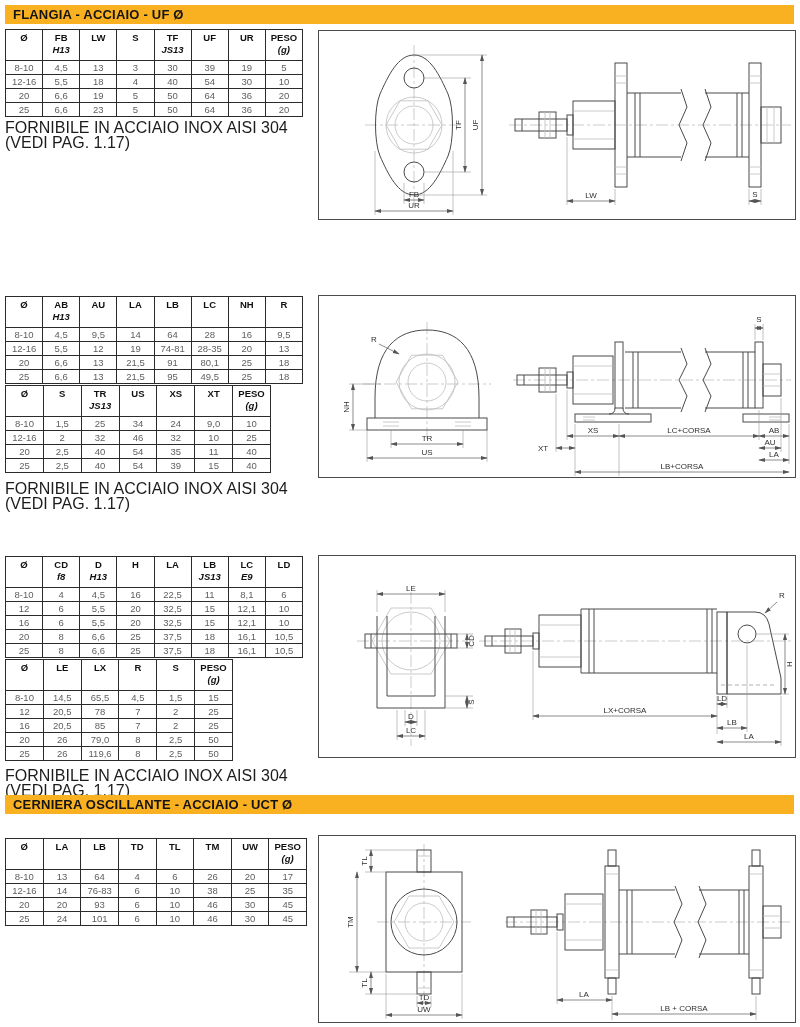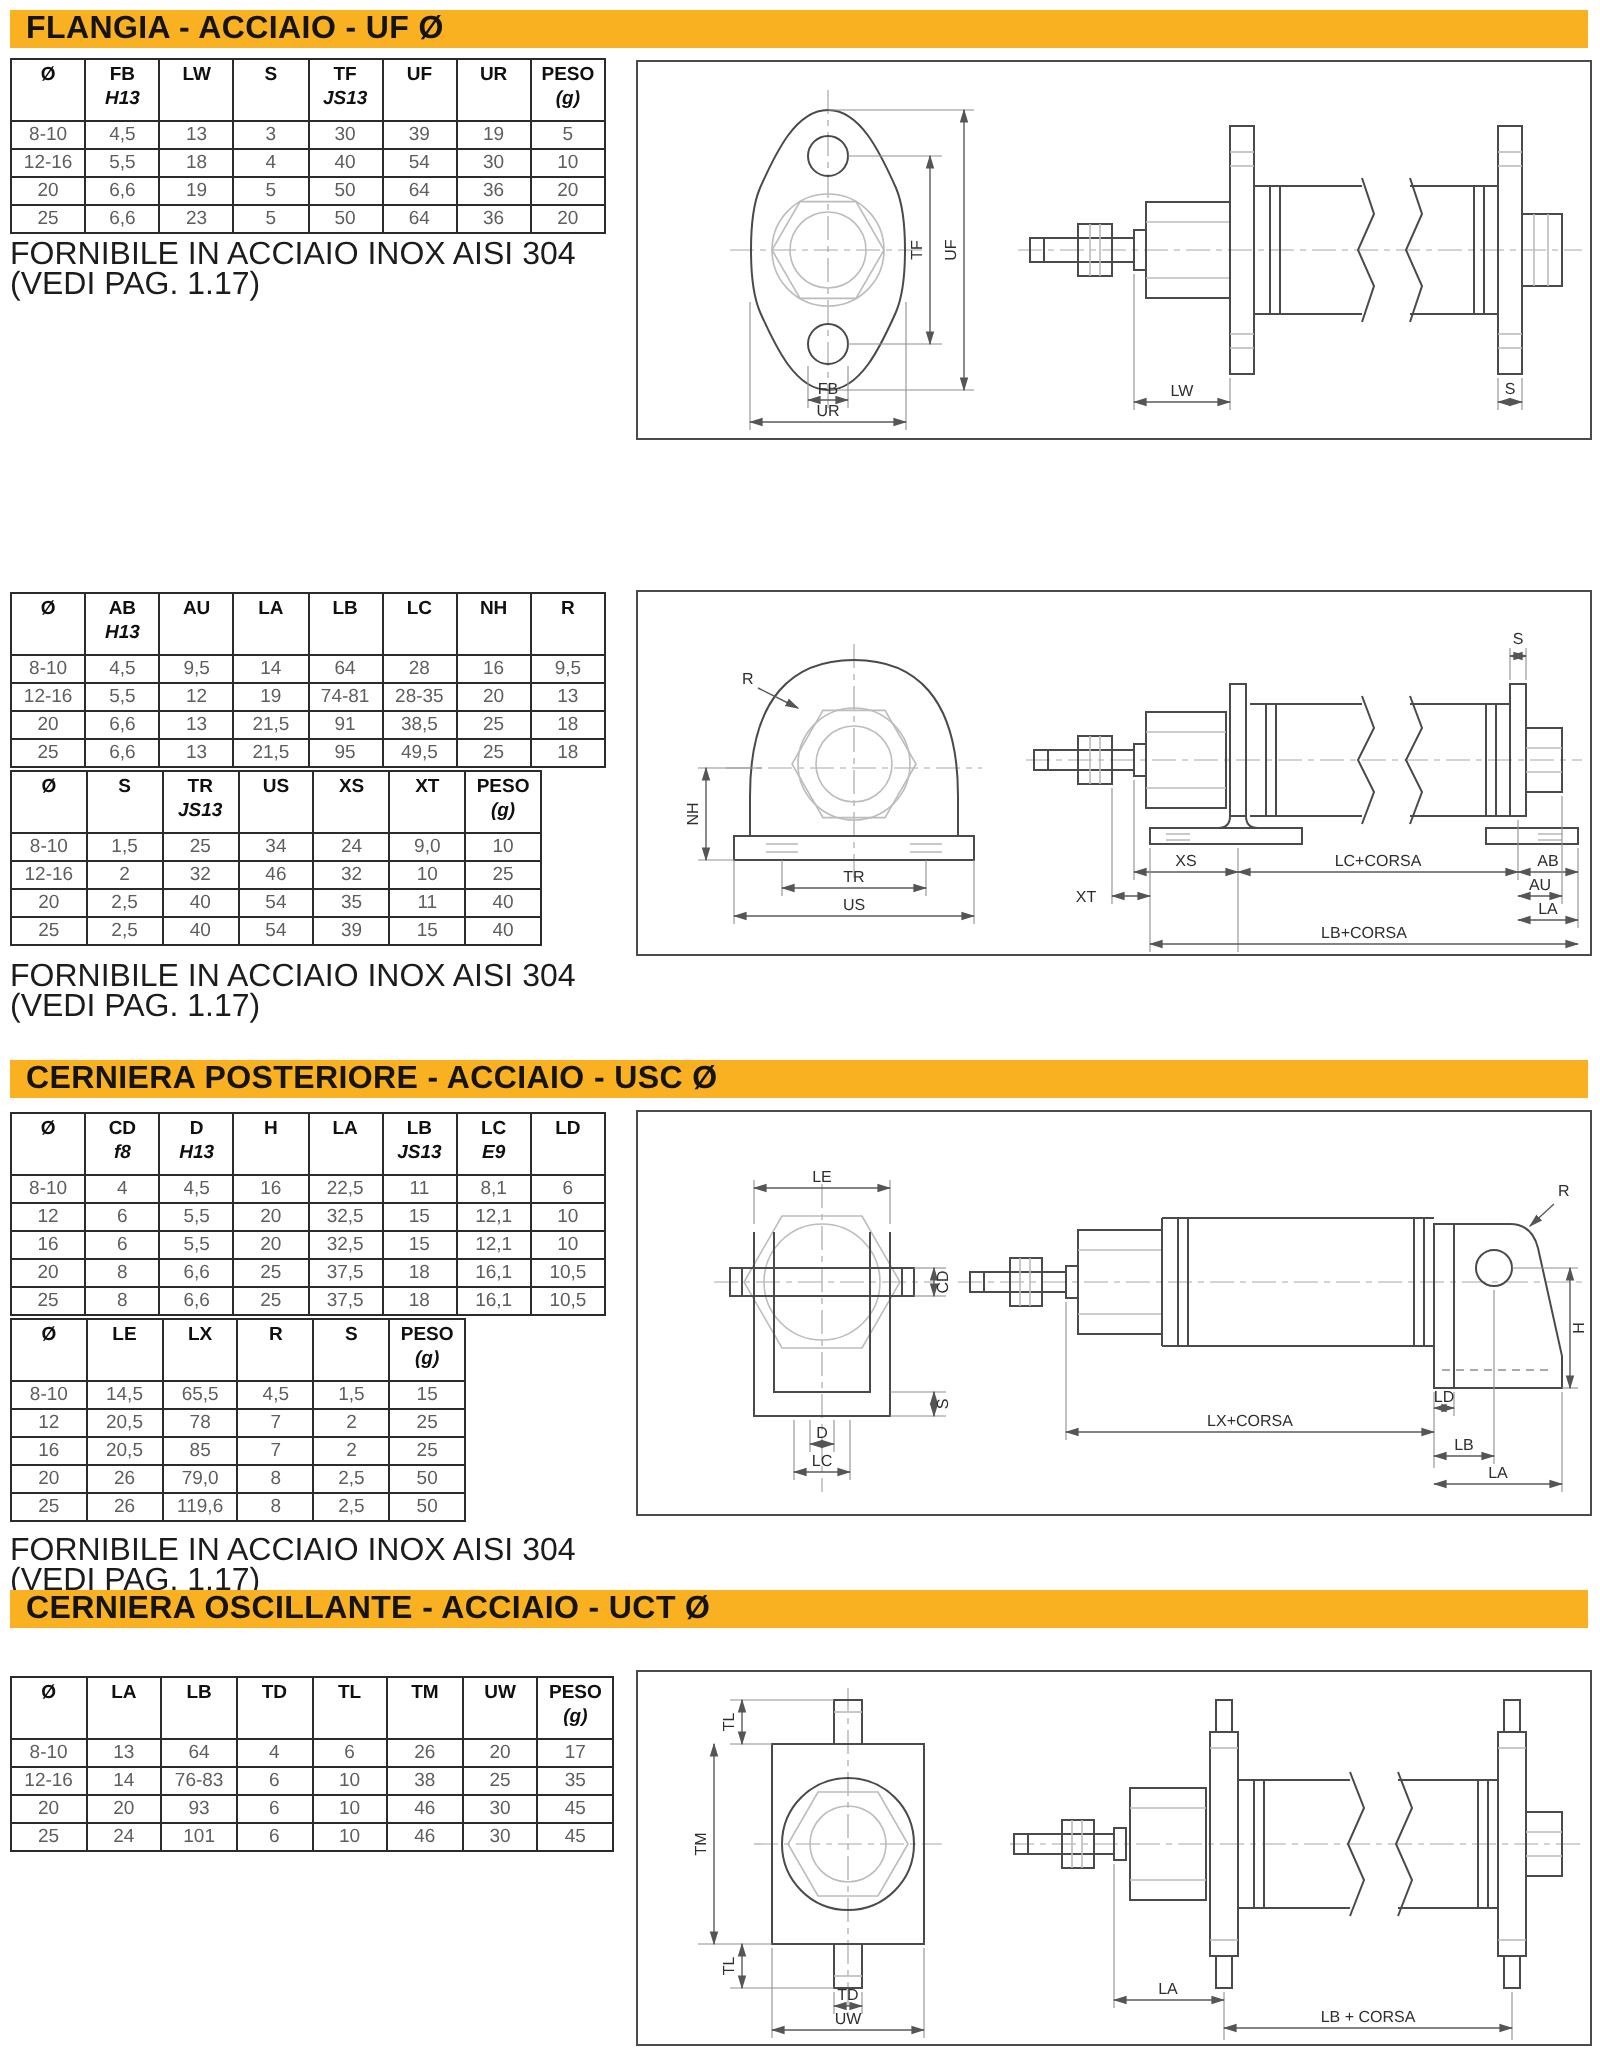--- a/index.html
+++ b/index.html
@@ -1,21 +1,21 @@
 <!DOCTYPE html>
 <html><head>
 <meta charset="utf-8">
 <style>
   html,body{margin:0;padding:0;background:#ffffff;}
   body{font-family:"Liberation Sans", sans-serif; -webkit-font-smoothing:antialiased;}
   #page{position:relative;width:800px;height:1027px;background:#fff;overflow:hidden;}
 
   .bar{position:absolute;left:5px;width:789px;height:19px;background:#F9B021;
        display:flex;align-items:center;}
-  .bar .t{font-size:16px;font-weight:bold;color:#141414;padding-left:8px;letter-spacing:.2px;}
+  .bar .t{font-size:13px;font-weight:bold;color:#141414;padding-left:8px;letter-spacing:.2px;}
 
   .twrap{position:absolute;}
   table.tbl{border-collapse:collapse;table-layout:fixed;width:100%;background:#fff;}
   table.tbl th, table.tbl td{border:1px solid #2b2b2b;text-align:center;padding:0;overflow:hidden;}
   table.tbl th{height:28px;font-size:9.5px;font-weight:bold;color:#101010;vertical-align:top;padding-top:2px;line-height:12px;}
   table.tbl th .sub{font-style:italic;font-weight:bold;}
   table.tbl td{height:13px;font-size:9.5px;color:#5d5e60;line-height:13px;}
 
   .note{position:absolute;left:5px;font-size:16px;color:#1c1c1c;line-height:15px;}
 
@@ -260,21 +260,21 @@
             <td>28-35</td>
             <td>20</td>
             <td>13</td>
           </tr>
           <tr>
             <td>20</td>
             <td>6,6</td>
             <td>13</td>
             <td>21,5</td>
             <td>91</td>
-            <td>38,5</td>
+            <td>80,1</td>
             <td>25</td>
             <td>18</td>
           </tr>
           <tr>
             <td>25</td>
             <td>6,6</td>
             <td>13</td>
             <td>21,5</td>
             <td>95</td>
             <td>49,5</td>
@@ -445,23 +445,20 @@
       <line class="ext" x1="462" y1="102" x2="462" y2="156"></line>
       <line class="dim" x1="440" y1="152" x2="462" y2="152" marker-start="url(#ah)" marker-end="url(#ah)"></line>
       <text class="dt" x="451" y="149" text-anchor="middle">AU</text>
       <line class="dim" x1="440" y1="164" x2="470" y2="164" marker-start="url(#ah)" marker-end="url(#ah)"></line>
       <text class="dt" x="455" y="161" text-anchor="middle">LA</text>
       <line class="dim" x1="256" y1="176" x2="470" y2="176" marker-start="url(#ah)" marker-end="url(#ah)"></line>
       <text class="dt" x="363" y="173" text-anchor="middle">LB+CORSA</text>
     </svg>
   </div>
 
-  <div class="bar" style="top:530px;">
-    <span class="t">CERNIERA POSTERIORE - ACCIAIO - USC Ø</span>
-  </div>
   <div class="twrap" style="left:5px;top:556px;width:298px;">
       <table class="tbl">
         <thead>
           <tr>
             <th>
               <div>Ø</div>
               <div class="sub">&nbsp;</div>
             </th>
             <th>
               <div>CD</div>

